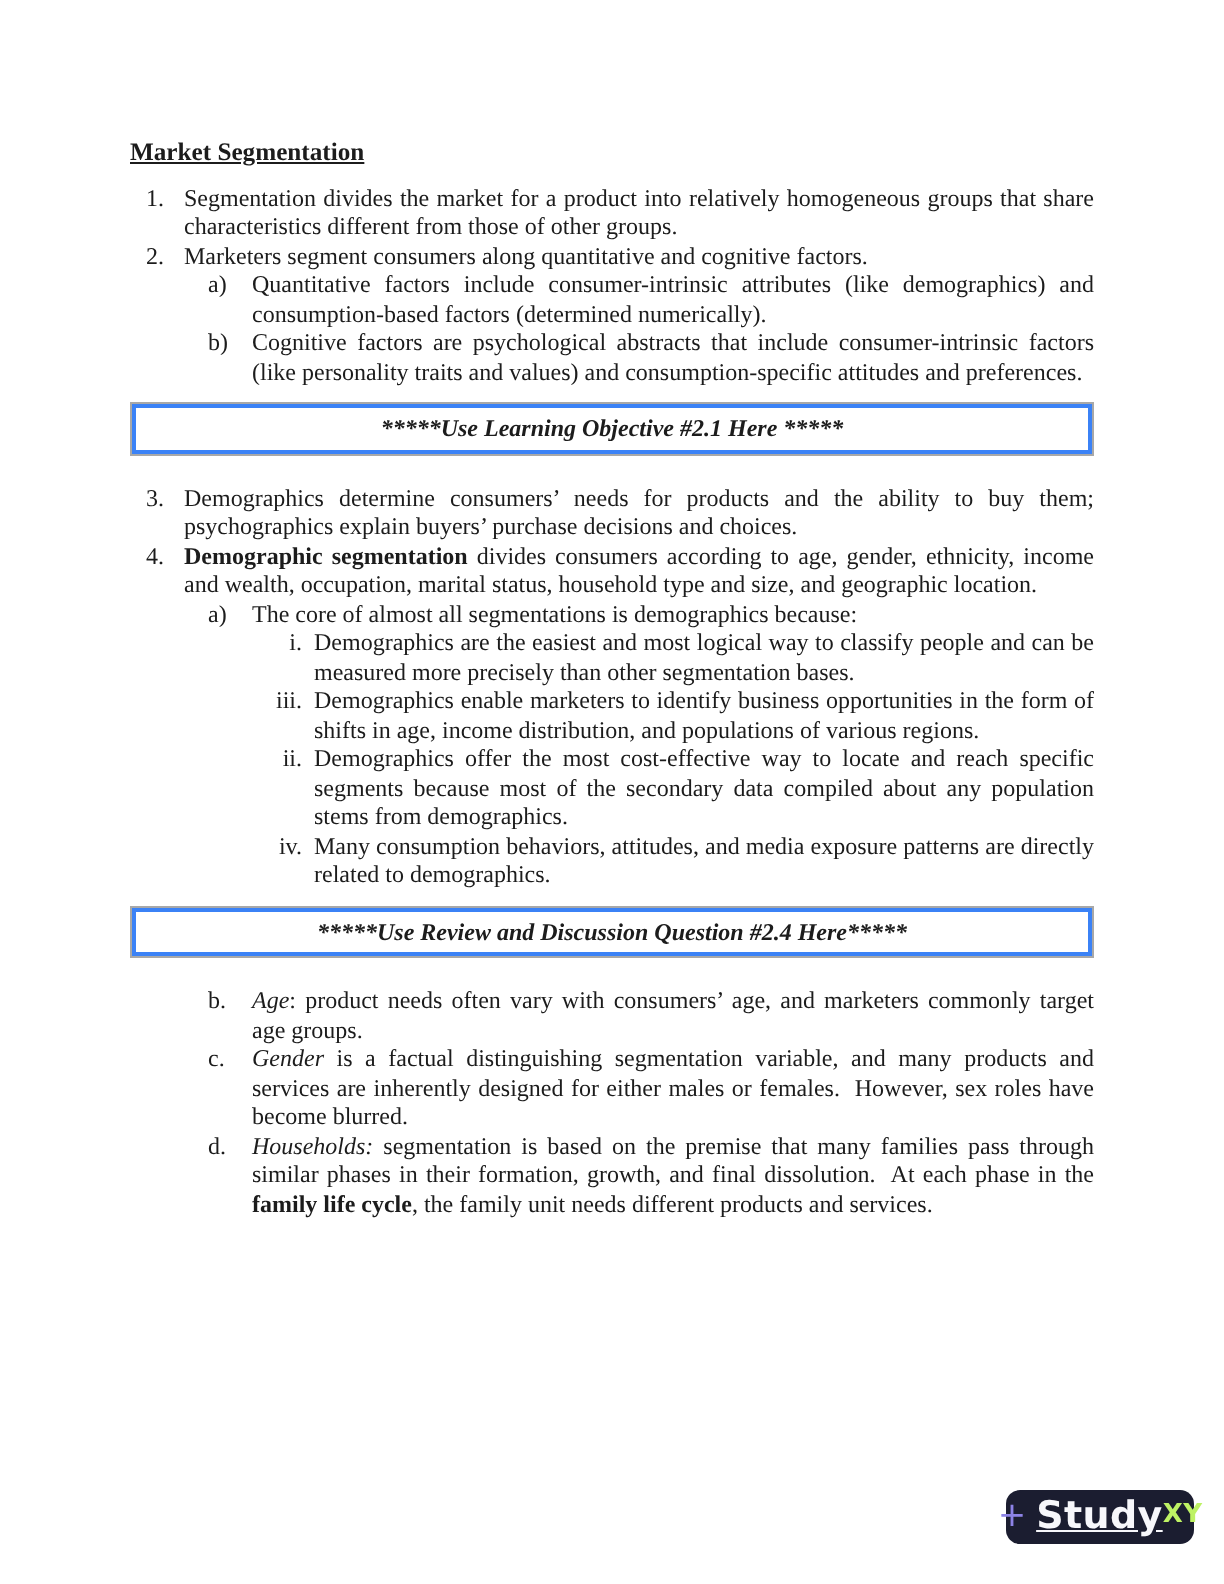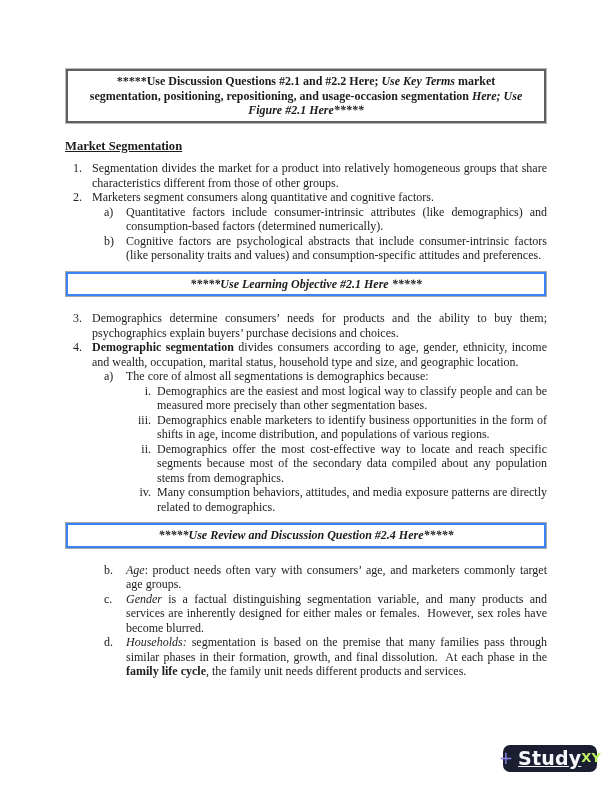--- a/index.html
+++ b/index.html
@@ -69,23 +69,20 @@
   }
   .logo-plus  { font-size: 17px; font-weight: 400; line-height: 1; margin-right: 5px; margin-top: -1px; }
   .logo-study { font-size: 19px; font-weight: bold; letter-spacing: 0.2px; text-decoration: underline; }
   .logo-xy    { font-size: 13px; font-weight: bold; letter-spacing: 0.2px; }
 </style>
 </head>
 <body>
 
 <div class="page">
   <div class="content">
-      <div class="callout thick">
-        <span class="txt"><span class="b">*****Use Discussion Questions #2.1 and #2.2 Here; </span><span class="b i">Use Key Terms</span><span class="b"> market segmentation, positioning, repositioning, and usage-occasion segmentation </span><span class="b i">Here; Use Figure #2.1 Here*****</span></span>
-      </div>
       <div class="heading">
         <span class="txt"><span class="b u">Market Segmentation</span></span>
       </div>
       <div class="li li lvl1">
         <span class="marker">1.</span>
         <span class="txt"><span>Segmentation divides the market for a product into relatively homogeneous groups that share characteristics different from those of other groups.</span></span>
       </div>
       <div class="li li lvl1">
         <span class="marker">2.</span>
         <span class="txt"><span>Marketers segment consumers along quantitative and cognitive factors.</span></span>

